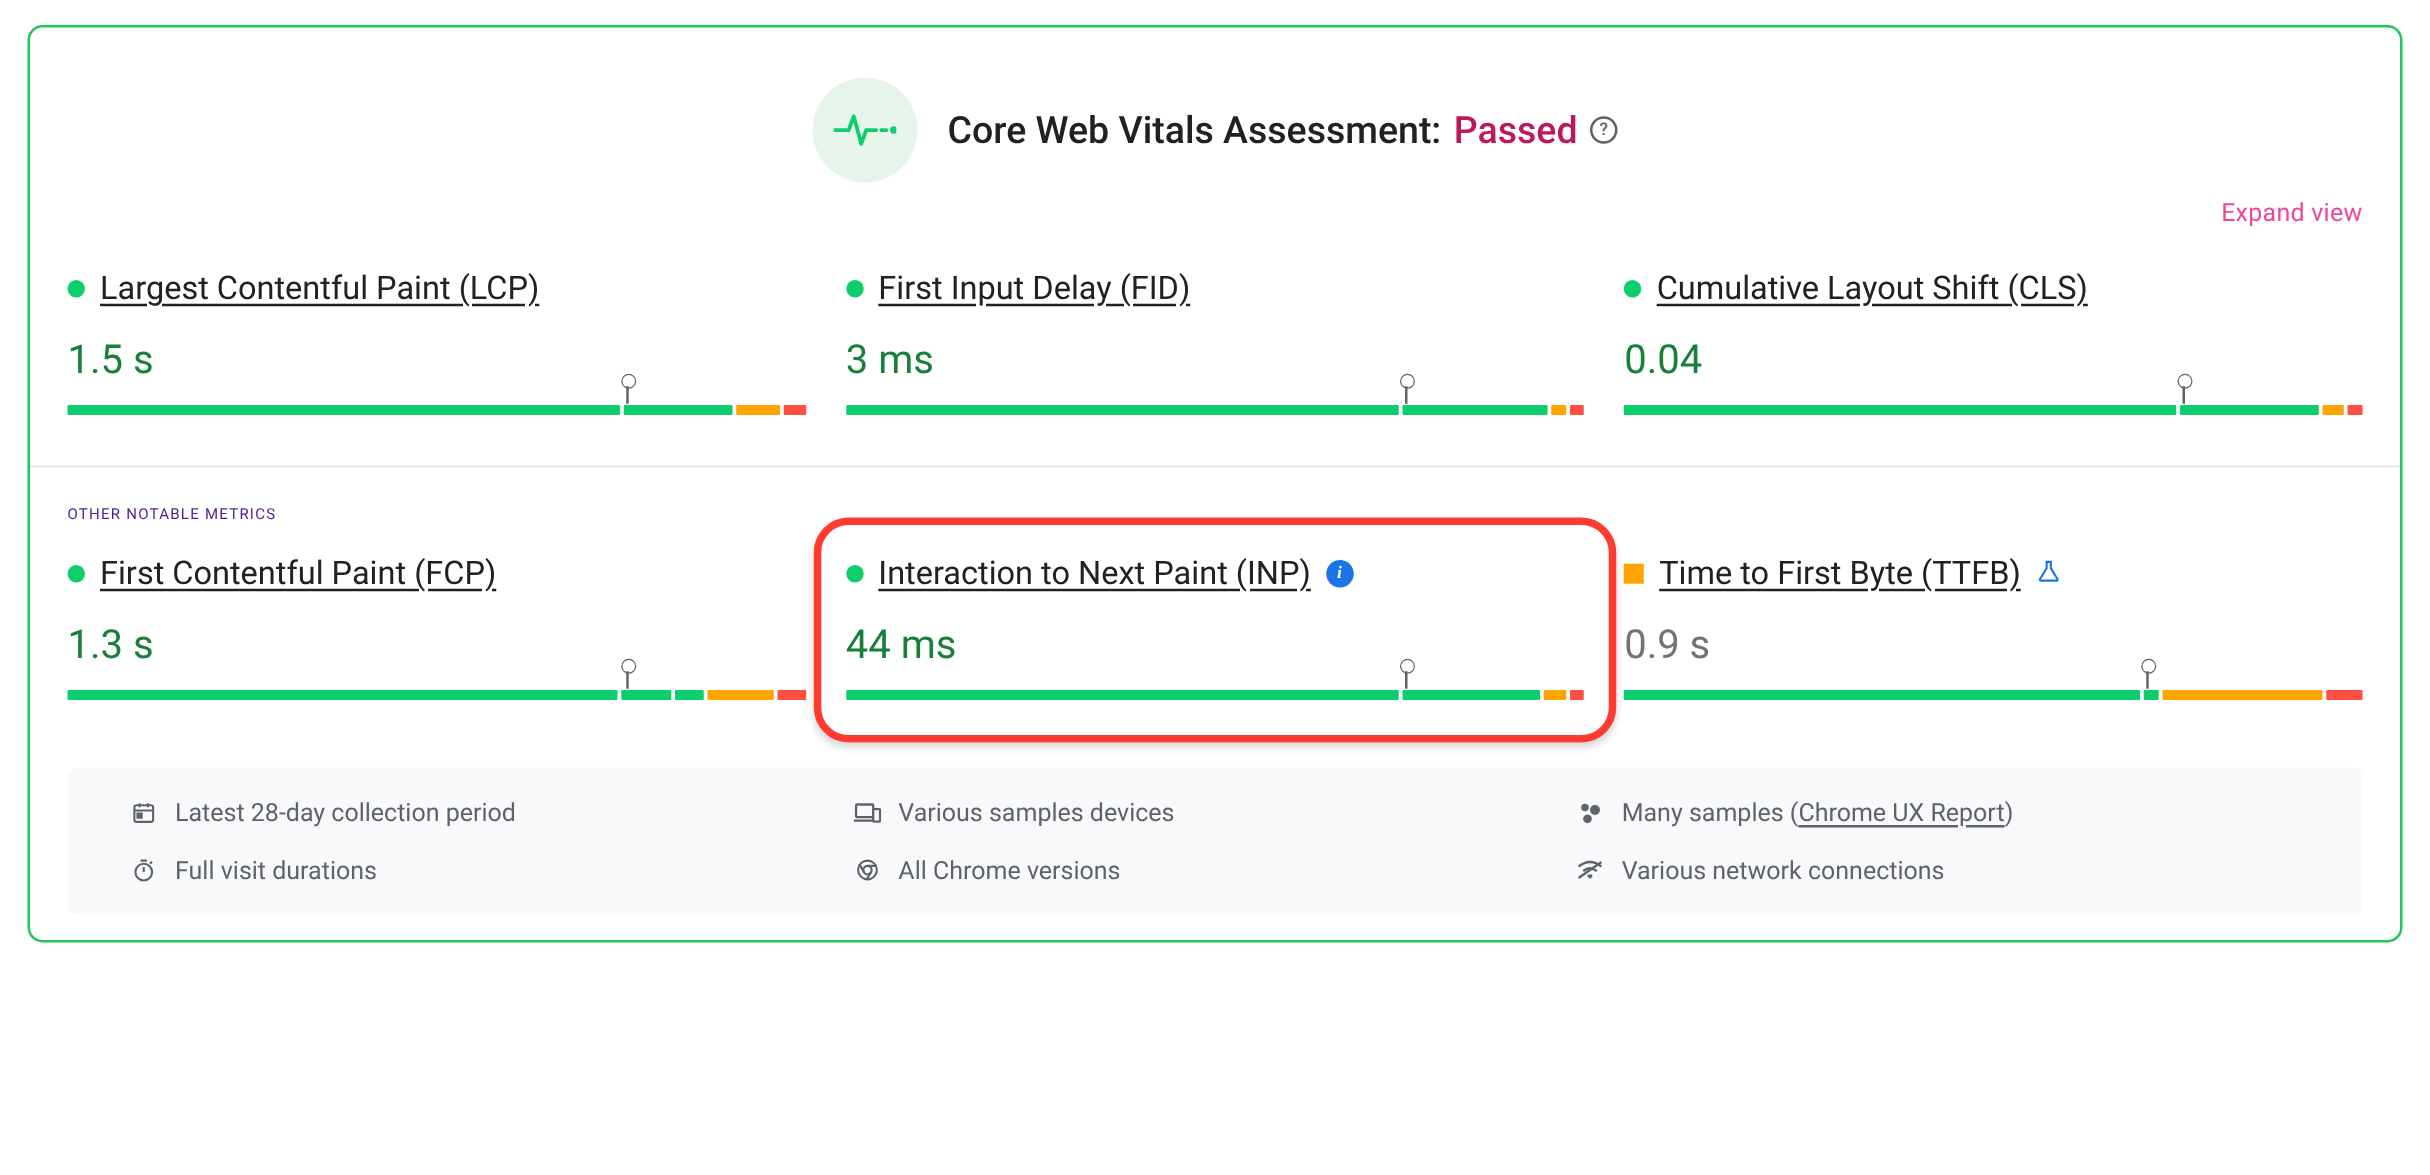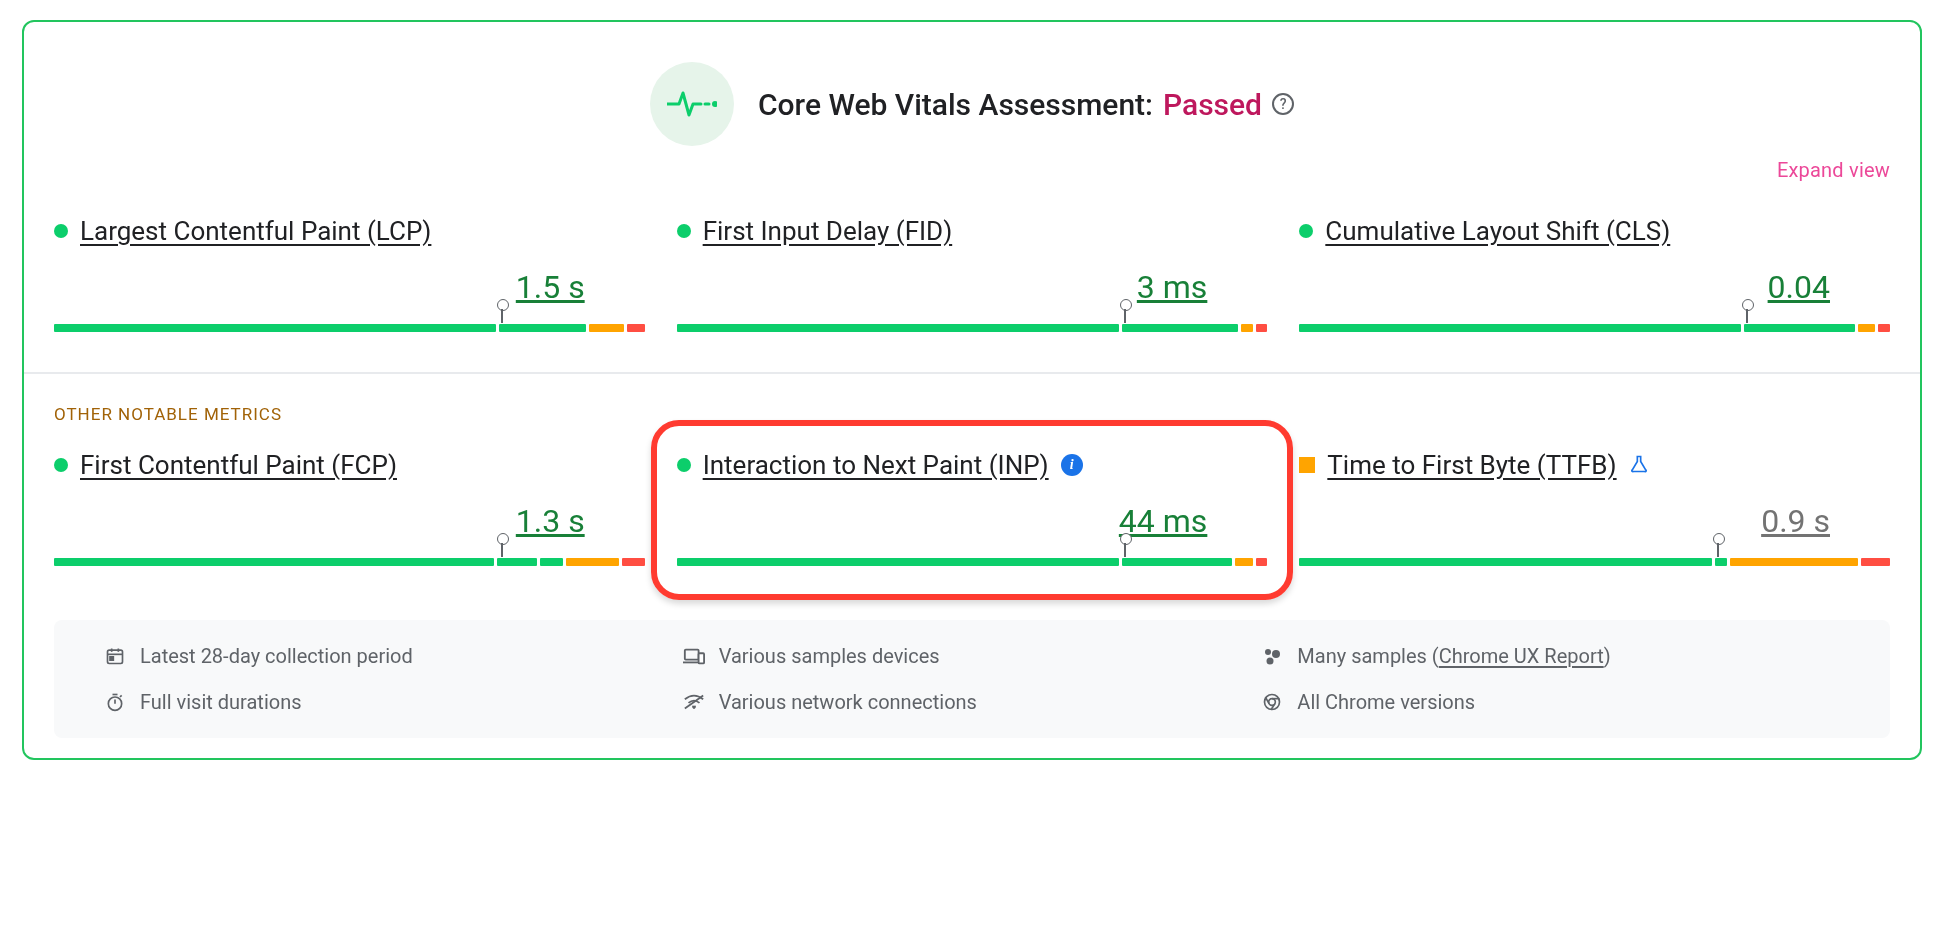--- a/index.html
+++ b/index.html
@@ -93,26 +93,24 @@
     border-radius: 50%;
     display: inline-flex;
     align-items: center;
     justify-content: center;
     font-size: 14px;
     font-weight: bold;
     font-style: italic;
     font-family: Georgia, serif;
   }
   .metric-value {
-    text-align: right;
     font-size: 32px;
     font-weight: 400;
     margin-bottom: 6px;
     padding-right: 60px;
-    text-decoration: underline;
   }
   .val-green { color: #188038; }
   .val-orange { color: #737373; }
   .gauge {
     position: relative;
     height: 20px;
     display: flex;
     align-items: flex-end;
     gap: 3px;
   }
@@ -148,22 +146,22 @@
     width: 2px;
     height: 14px;
     background: #5f6368;
   }
   .divider {
     border: none;
     border-top: 2px solid #e8eaed;
     margin: 0 -30px 30px -30px;
   }
   .section-label {
-    font-size: 17px;
-    color: #a16207;
+    font-size: 12px;
+    color: #4c1d95;
     letter-spacing: 1px;
     margin-bottom: 26px;
   }
   .highlight {
     border: 6px solid #ff3b30;
     border-radius: 28px;
     position: absolute;
     top: -30px; left: -26px; right: -26px; bottom: -34px;
     pointer-events: none;
     box-shadow: 0 4px 6px rgba(0,0,0,0.15);
@@ -350,37 +348,37 @@
             <circle cx="12" cy="14" r="8"></circle>
             <line x1="12" y1="14" x2="12" y2="9"></line>
             <line x1="9" y1="3" x2="15" y2="3"></line>
             <line x1="18" y1="6" x2="20" y2="4"></line>
           </svg>
       </span>
       <span>Full visit durations</span>
     </div>
     <div class="footer-item">
       <span class="footer-icon">
+        <svg width="20" height="20" viewBox="0 0 24 24" fill="none" stroke="#5f6368" stroke-width="2">
+            <circle cx="12" cy="12" r="9"></circle>
+            <circle cx="12" cy="12" r="4"></circle>
+            <line x1="12" y1="8" x2="21" y2="8"></line>
+            <line x1="8.5" y1="14" x2="4" y2="6"></line>
+            <line x1="15.5" y1="14" x2="11" y2="21"></line>
+          </svg>
+      </span>
+      <span>All Chrome versions</span>
+    </div>
+    <div class="footer-item">
+      <span class="footer-icon">
         <svg width="22" height="18" viewBox="0 0 24 18" fill="none" stroke="#5f6368" stroke-width="2">
             <path d="M2 6 Q12 -2 22 6"></path>
             <path d="M6 10 Q12 5 18 10"></path>
             <line x1="10" y1="14" x2="14" y2="14"></line>
             <line x1="12" y1="15" x2="12" y2="15" stroke-linecap="round" stroke-width="3"></line>
             <line x1="2" y1="16" x2="22" y2="2" stroke-width="2"></line>
           </svg>
       </span>
       <span>Various network connections</span>
     </div>
-    <div class="footer-item">
-      <span class="footer-icon">
-        <svg width="20" height="20" viewBox="0 0 24 24" fill="none" stroke="#5f6368" stroke-width="2">
-            <circle cx="12" cy="12" r="9"></circle>
-            <circle cx="12" cy="12" r="4"></circle>
-            <line x1="12" y1="8" x2="21" y2="8"></line>
-            <line x1="8.5" y1="14" x2="4" y2="6"></line>
-            <line x1="15.5" y1="14" x2="11" y2="21"></line>
-          </svg>
-      </span>
-      <span>All Chrome versions</span>
-    </div>
   </div>
 
 </div>
 
 </body></html>

